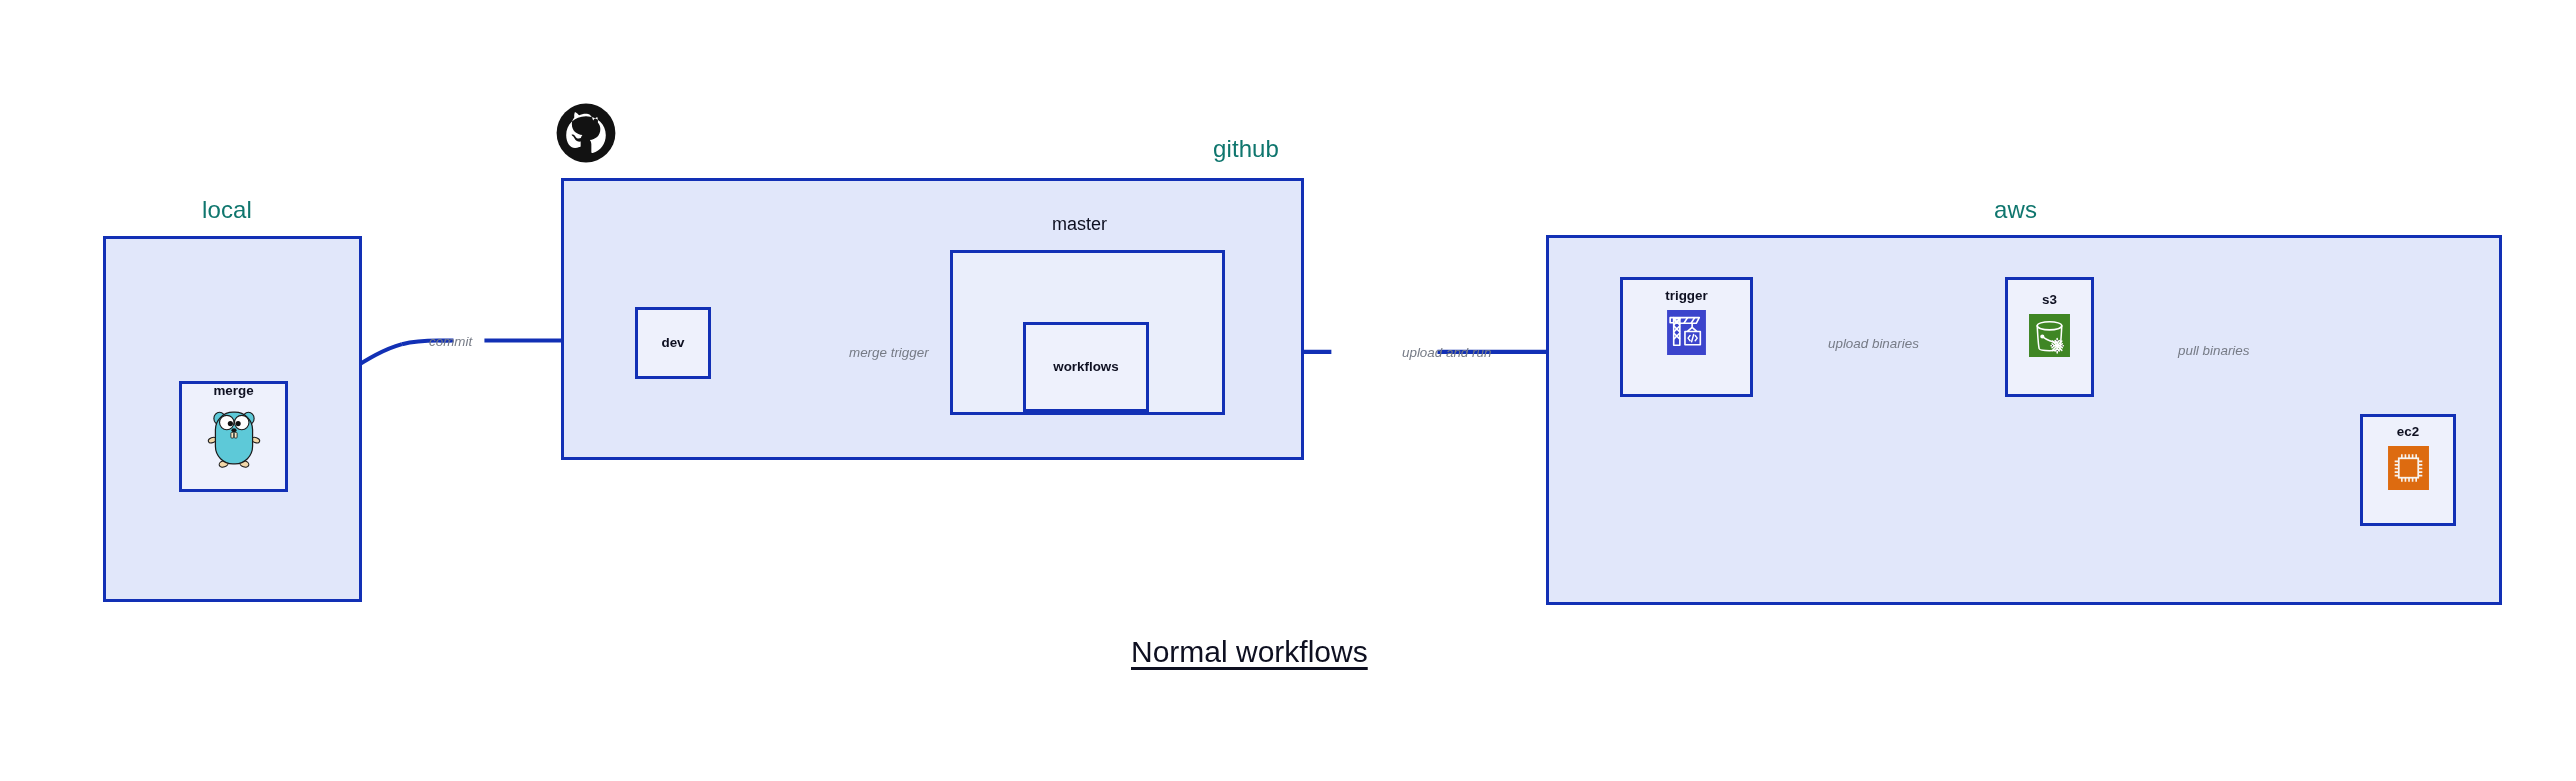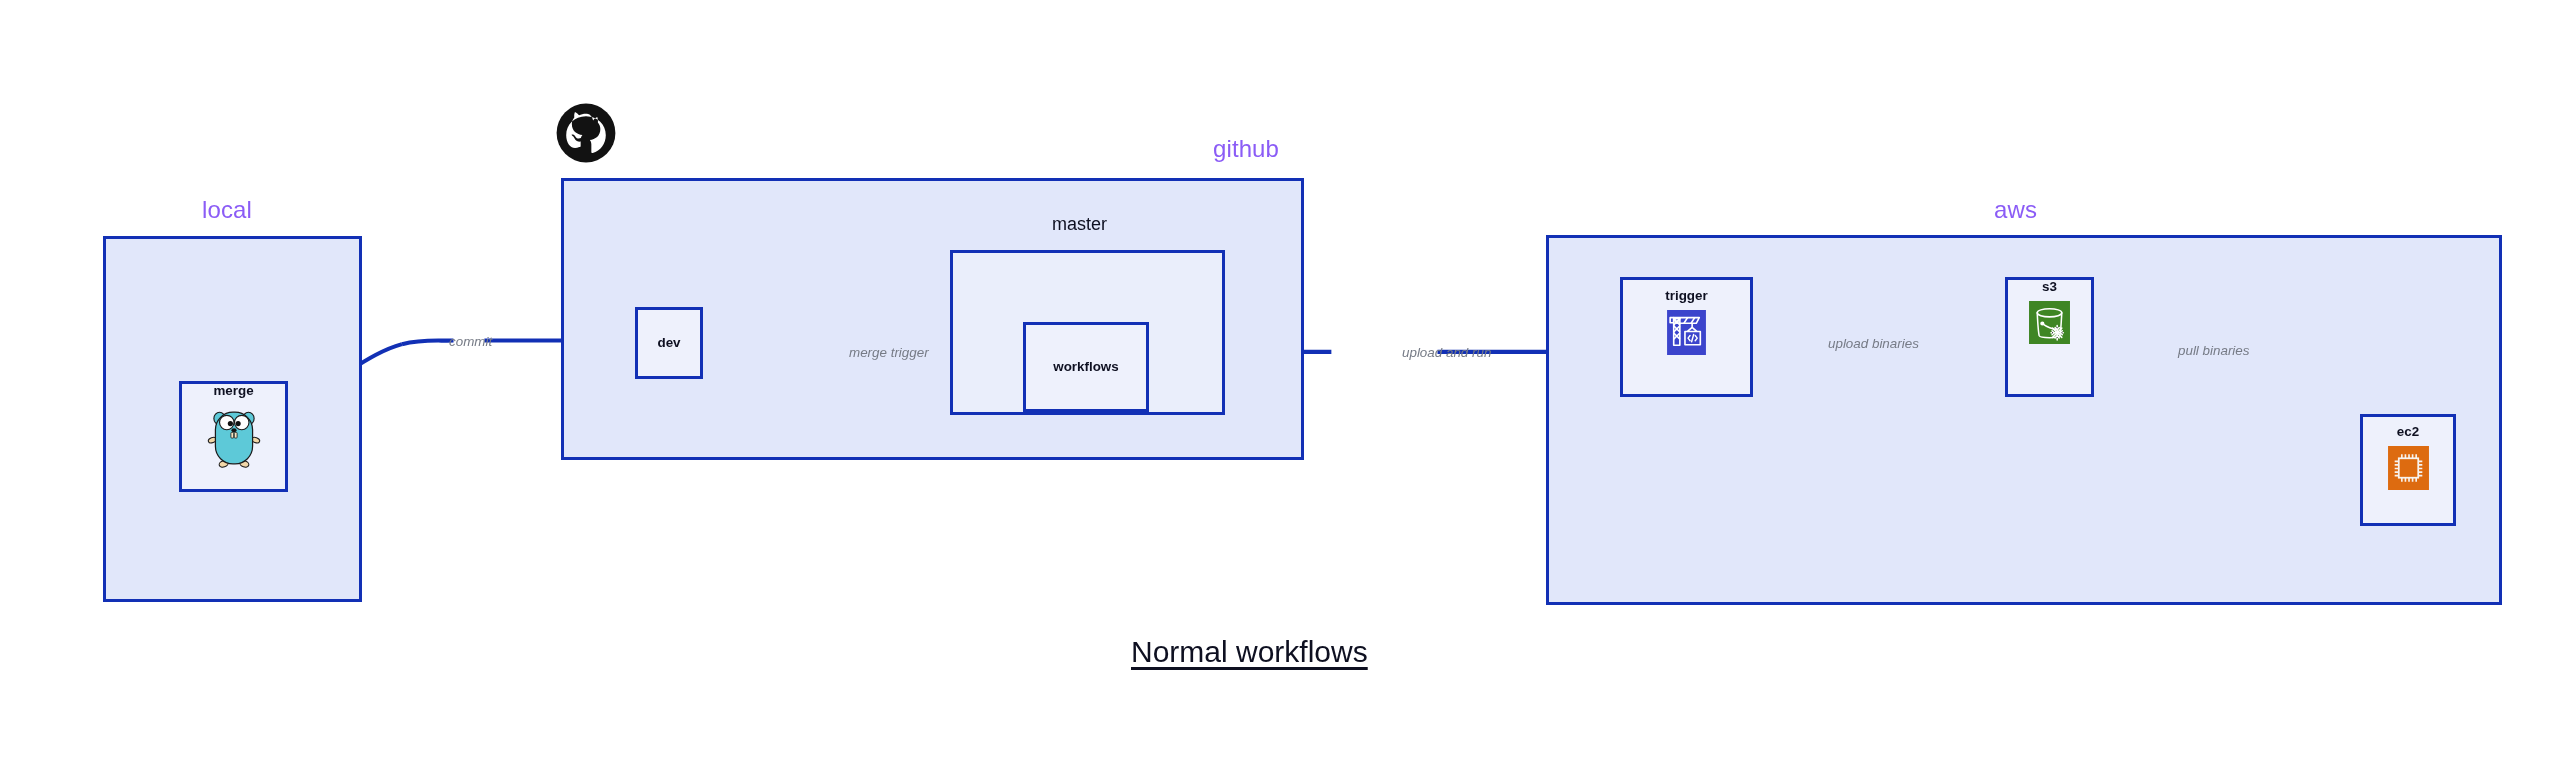--- a/index.html
+++ b/index.html
@@ -25,21 +25,21 @@
   .group {
     position: absolute;
     box-sizing: border-box;
     background: #e1e7fa;
     border: 3.6px solid #1230b5;
   }
 
   
   .group-caption {
     position: absolute;
-    color: #8b5cf6;
+    color: #0f766e;
     font-size: 24px;
     font-weight: 400;
     line-height: 1;
     white-space: nowrap;
     letter-spacing: 0.1px;
   }
 
   
   .subgroup {
     position: absolute;
@@ -194,21 +194,21 @@
   <div class="brand-logo" style="left:556px; top:103px;">
     <svg width="60" height="60" viewBox="0 0 100 100" xmlns="http://www.w3.org/2000/svg">
       <circle cx="50" cy="50" r="49" fill="#121212"></circle>
       <path fill="#ffffff" d="M50 18c-4.6 0-8.6 1.1-11.6 2.6-1.5-2.4-3.7-4.6-6.8-5.8-1.2 2.6-1.4 6-1.1 9.2-2.6 2.9-4.1 6.6-4.1 10.8 0 11.6 8.4 17.3 17.6 18.5-1.4 1.3-2.3 3.1-2.6 5.2-2.7 1-6.8 1.4-9.2-2.8-1.5-2.5-3.6-3.2-5.2-3-1.1.1-1.3.8-.3 1.4 2.1 1.3 3.4 3 4.3 5.2 1.1 2.7 3.9 6 10.1 5v7.3c0 .9-.6 1.9-2.3 1.6C25.8 79.6 17 67.6 17 53.6 17 35.9 30.6 22 50 22s33 13.9 33 31.6c0 14-8.8 26-21.8 29.6-1.7.3-2.3-.7-2.3-1.6V69c0-3.6-1.2-6-2.6-7.3 9.2-1.2 17.6-6.9 17.6-18.5 0-4.2-1.5-7.9-4.1-10.8.3-3.2.1-6.6-1.1-9.2-3.1 1.2-5.3 3.4-6.8 5.8C58.6 19.1 54.6 18 50 18z"></path>
     </svg>
   </div>
 
   <div class="group-caption" style="left:1213px; top:137px;">github</div>
   <div class="group" style="left:561px; top:178px; width:743px; height:282px;"></div>
 
-  <div class="node plain" style="left:635px; top:307px; width:68px; height:72px;">
+  <div class="node plain" style="left:635px; top:307px; width:76px; height:72px;">
     <span class="node-label">dev</span>
   </div>
 
   <div class="subgroup-caption" style="left:1052px; top:215px;">master</div>
   <div class="subgroup" style="left:950px; top:250px; width:275px; height:165px;"></div>
 
   <div class="node plain" style="left:1023px; top:322px; width:126px; height:90px;">
     <span class="node-label">workflows</span>
   </div>
 
@@ -236,21 +236,21 @@
         </g>
         <g fill="none" stroke="#ffffff" stroke-width="2.8" stroke-linecap="round" stroke-linejoin="round">
           <path d="M45 50 L41 55 L45 60"></path>
           <path d="M55 50 L59 55 L55 60"></path>
           <path d="M52 48 L48 62"></path>
         </g>
       </svg>
     </span>
   </div>
 
-  <div class="node" style="left:2005px; top:277px; width:89px; height:120px; padding-top:0;">
+  <div class="node" style="left:2005px; top:277px; width:89px; height:120px; padding-top:13px;">
     <span class="node-label">s3</span>
     <span class="node-icon" style="margin-top:7.2px;">
       <svg width="41" height="43" viewBox="0 0 80 84" xmlns="http://www.w3.org/2000/svg">
         <rect x="0" y="0" width="80" height="84" fill="#3f8624"></rect>
         <g fill="none" stroke="#ffffff" stroke-width="3" stroke-linecap="round" stroke-linejoin="round">
 
           <path d="M16 23 C16 23 18 62 20 68 C22 73 58 73 60 68 C62 62 64 23 64 23"></path>
 
           <ellipse cx="40" cy="23" rx="24" ry="8"></ellipse>
 
@@ -287,21 +287,21 @@
           <path d="M27 62 L27 70 M34 62 L34 70 M41 62 L41 70 M48 62 L48 70 M55 62 L55 70"></path>
 
           <path d="M21 30 L13 30 M21 37 L13 37 M21 44 L13 44 M21 51 L13 51 M21 58 L13 58"></path>
 
           <path d="M59 30 L67 30 M59 37 L67 37 M59 44 L67 44 M59 51 L67 51 M59 58 L67 58"></path>
         </g>
       </svg>
     </span>
   </div>
 
-  <div class="edge-label" style="left:429px; top:335px;margin-left:20px;">commit</div>
+  <div class="edge-label" style="left:429px; top:335px;">commit</div>
 
   <div class="edge-label" style="left:804px; top:346px;margin-left:45px;">merge trigger</div>
 
   <div class="edge-label" style="left:1402px; top:346px;">upload and run</div>
 
   <div class="edge-label" style="left:1828px; top:337px;">upload binaries</div>
 
   <div class="edge-label" style="left:2178px; top:344px;">pull binaries</div>
 
   <div class="diagram-title" style="left:1131px; top:637px;">Normal workflows</div>

